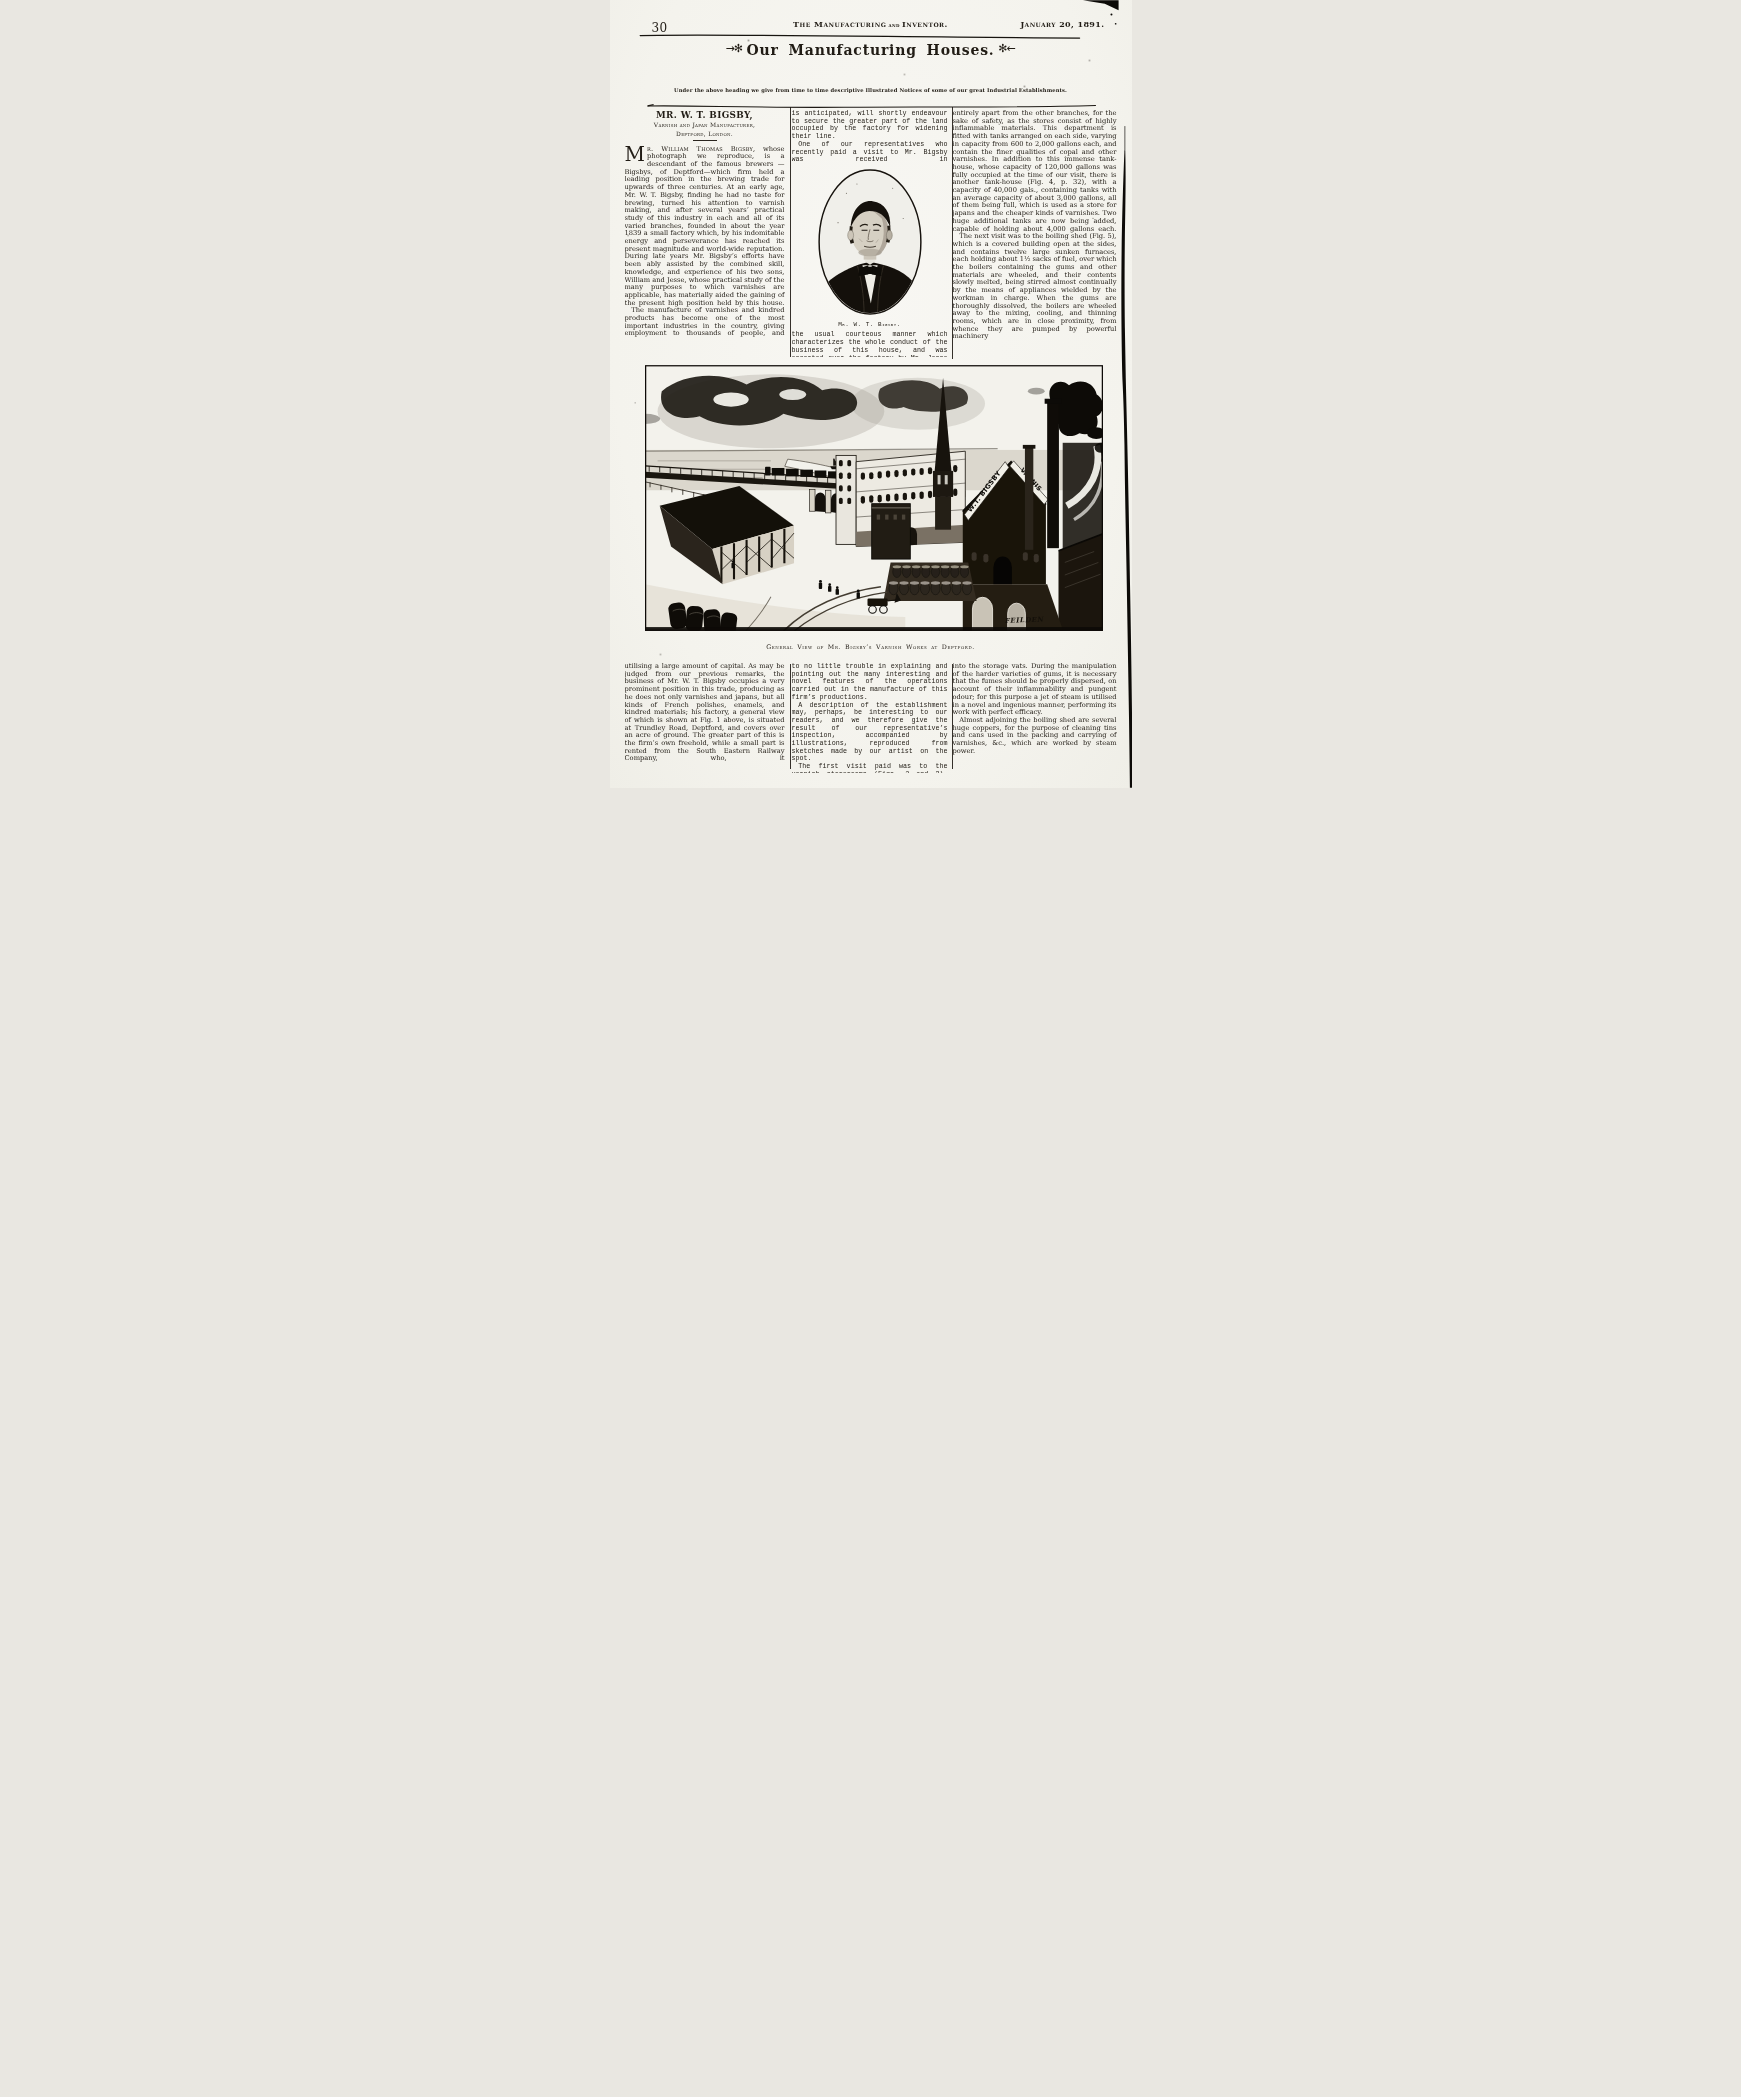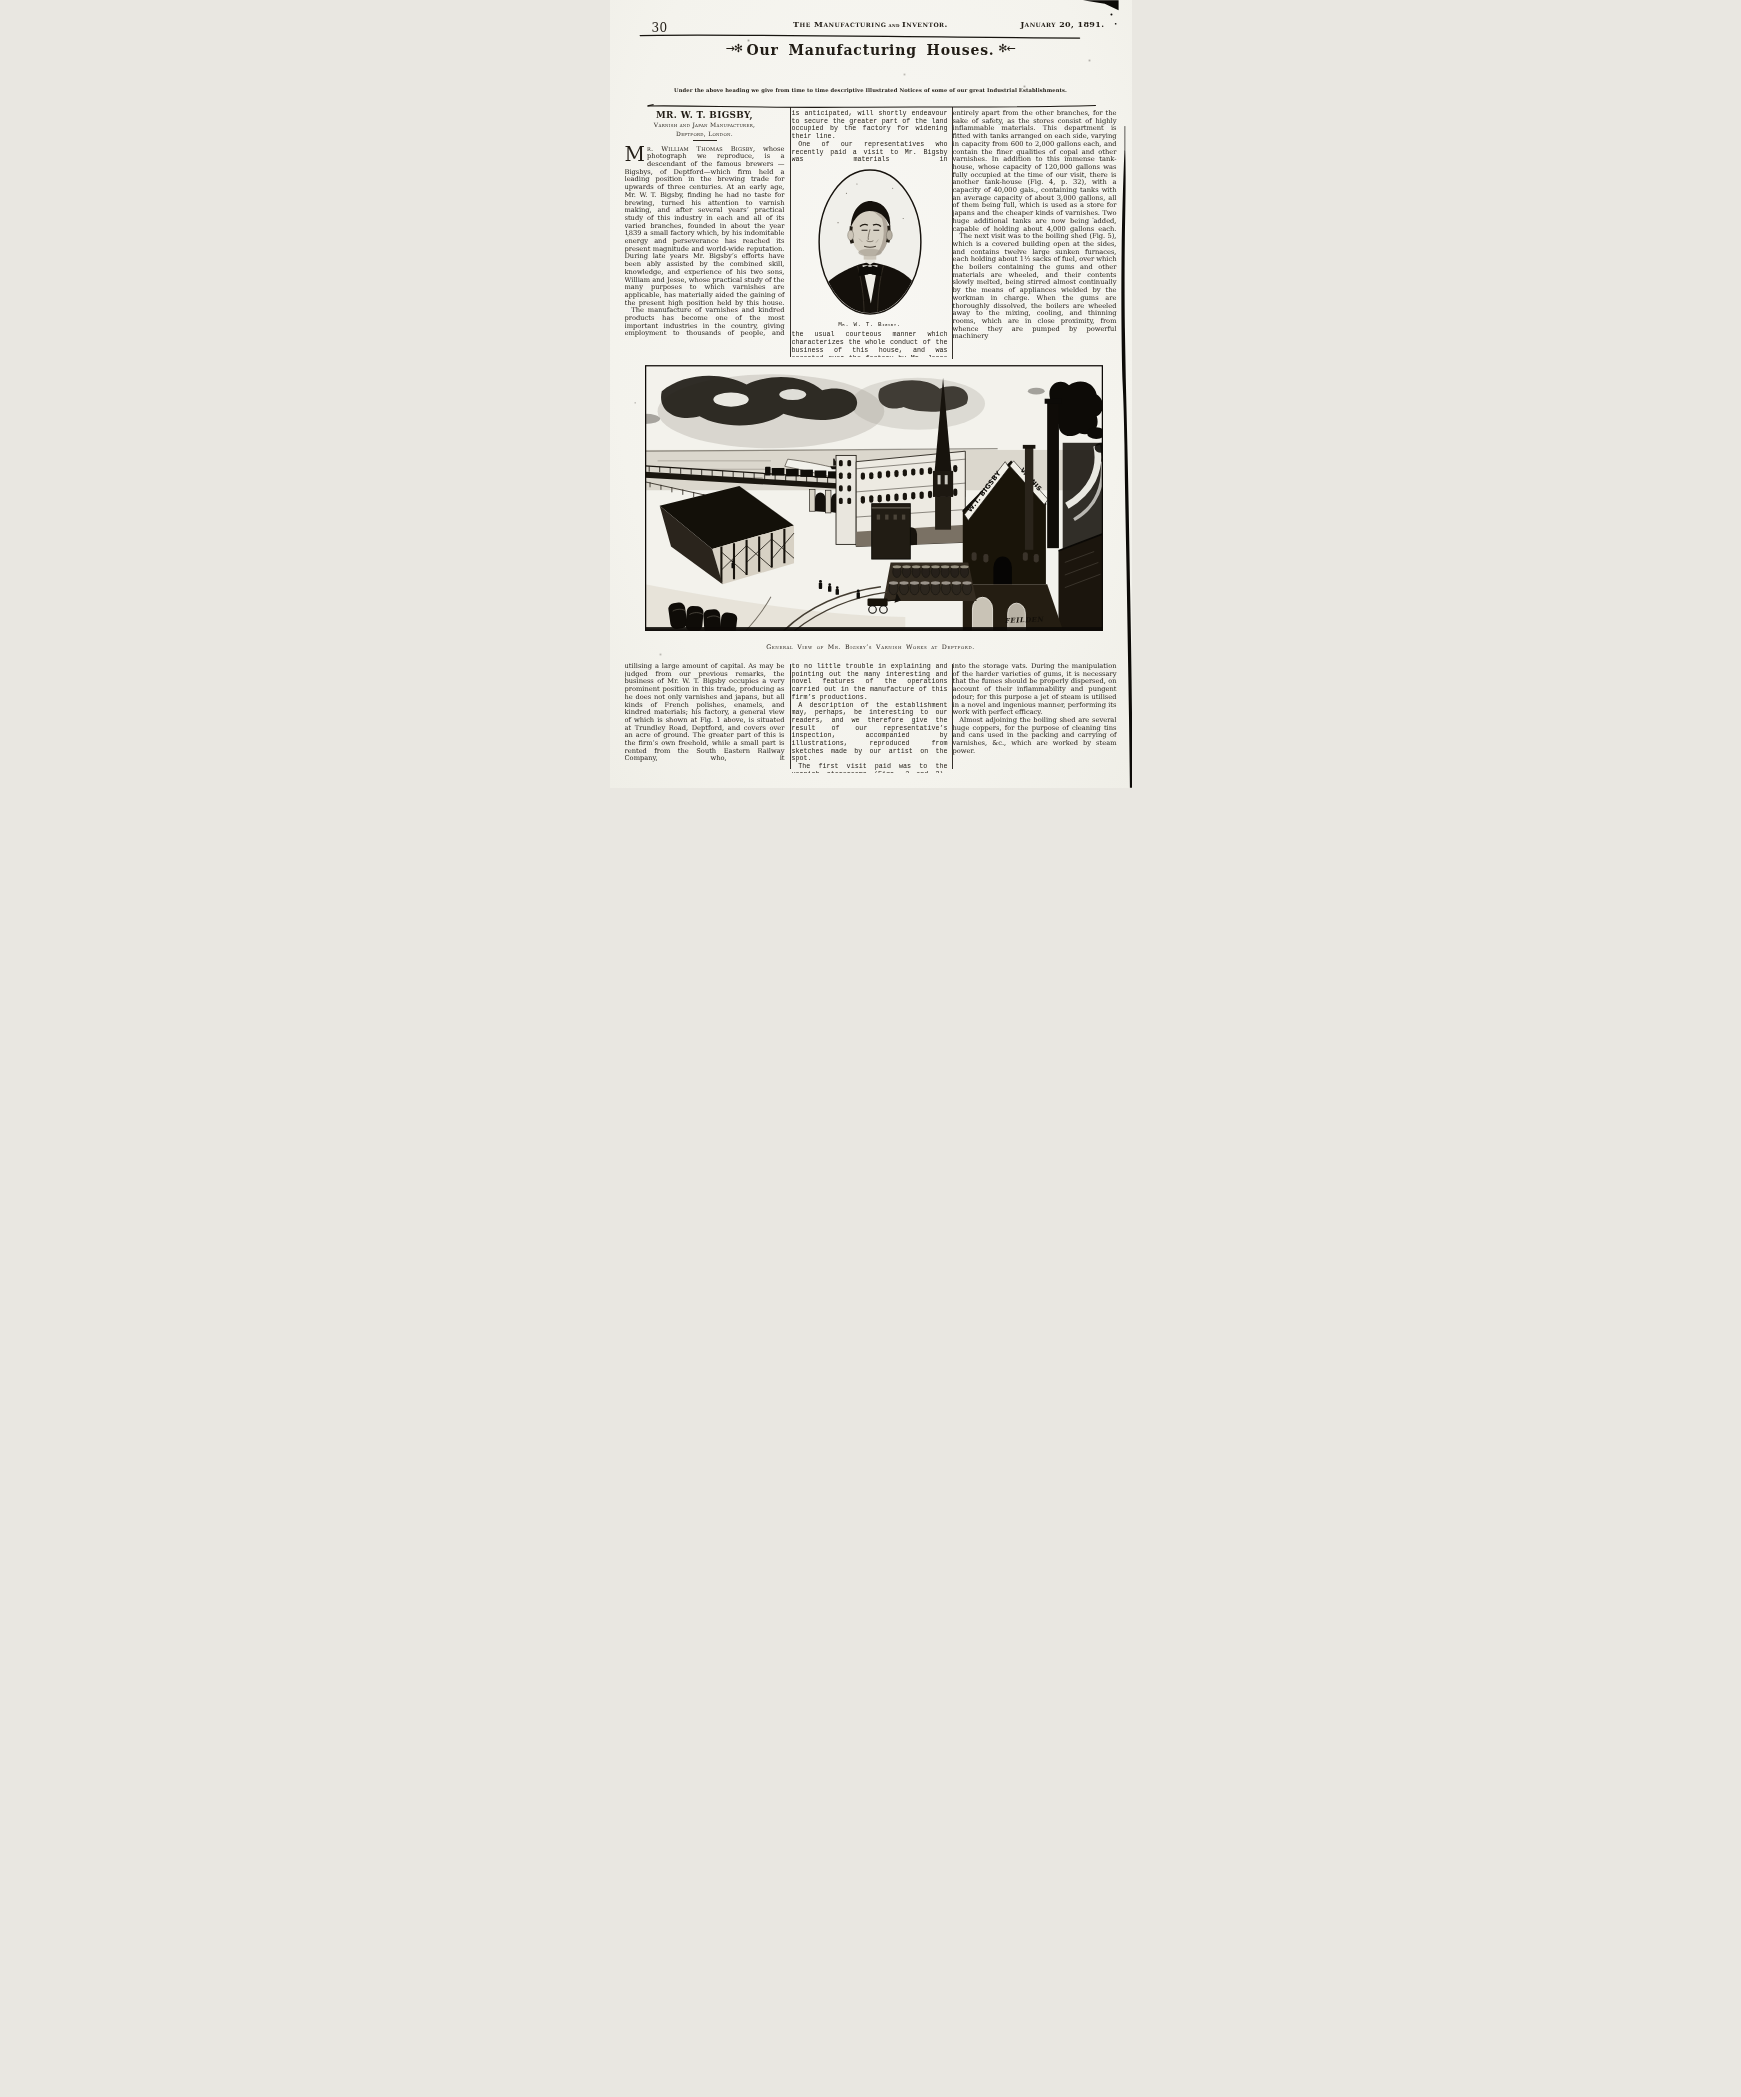--- a/index.html
+++ b/index.html
@@ -80,21 +80,21 @@
       <div class="headline">MR. W. T. BIGSBY,</div>
       <div class="subhead">Varnish and Japan Manufacturer,</div>
       <div class="subhead">Deptford, London.</div>
       <div class="head-divider"></div>
       <p class="cont"><span class="dropcap">M</span><span class="lead">r. William Thomas Bigsby,</span><span> whose photograph we reproduce, is a descendant of the famous brewers —Bigsbys, of Deptford—which firm held a leading position in the brewing trade for upwards of three centuries. At an early age, Mr. W. T. Bigsby, finding he had no taste for brewing, turned his attention to varnish making, and after several years’ practical study of this industry in each and all of its varied branches, founded in about the year 1839 a small factory which, by his indomitable energy and perseverance has reached its present magnitude and world-wide reputation. During late years Mr. Bigsby’s efforts have been ably assisted by the combined skill, knowledge, and experience of his two sons, William and Jesse, whose practical study of the many purposes to which varnishes are applicable, has materially aided the gaining of the present high position held by this house.</span></p>
       <p class="indent cont">The manufacture of varnishes and kindred products has become one of the most important industries in the country, giving employment to thousands of people, and</p>
     </div>
 
     <div class="col c2">
       <p class="cont" style="text-align-last:left;">is anticipated, will shortly endeavour to secure the greater part of the land occupied by the factory for widening their line.</p>
-      <p class="indent cont">One of our representatives who recently paid a visit to Mr. Bigsby was materials in</p>
+      <p class="indent cont">One of our representatives who recently paid a visit to Mr. Bigsby was received in</p>
 
       <figure class="portrait-fig" style="margin-block:4.2px 0; margin-inline:auto;">
         <svg width="106" height="148" viewBox="0 0 252 352">
           <defs>
             <clipPath id="ovalClip">
                 <ellipse cx="126" cy="176" rx="119" ry="169"></ellipse>
               </clipPath>
             <pattern id="hatch" width="4" height="4" patternUnits="userSpaceOnUse">
               <path d="M0,2 H4" stroke="#25201a" stroke-width="0.7"></path>
             </pattern>

